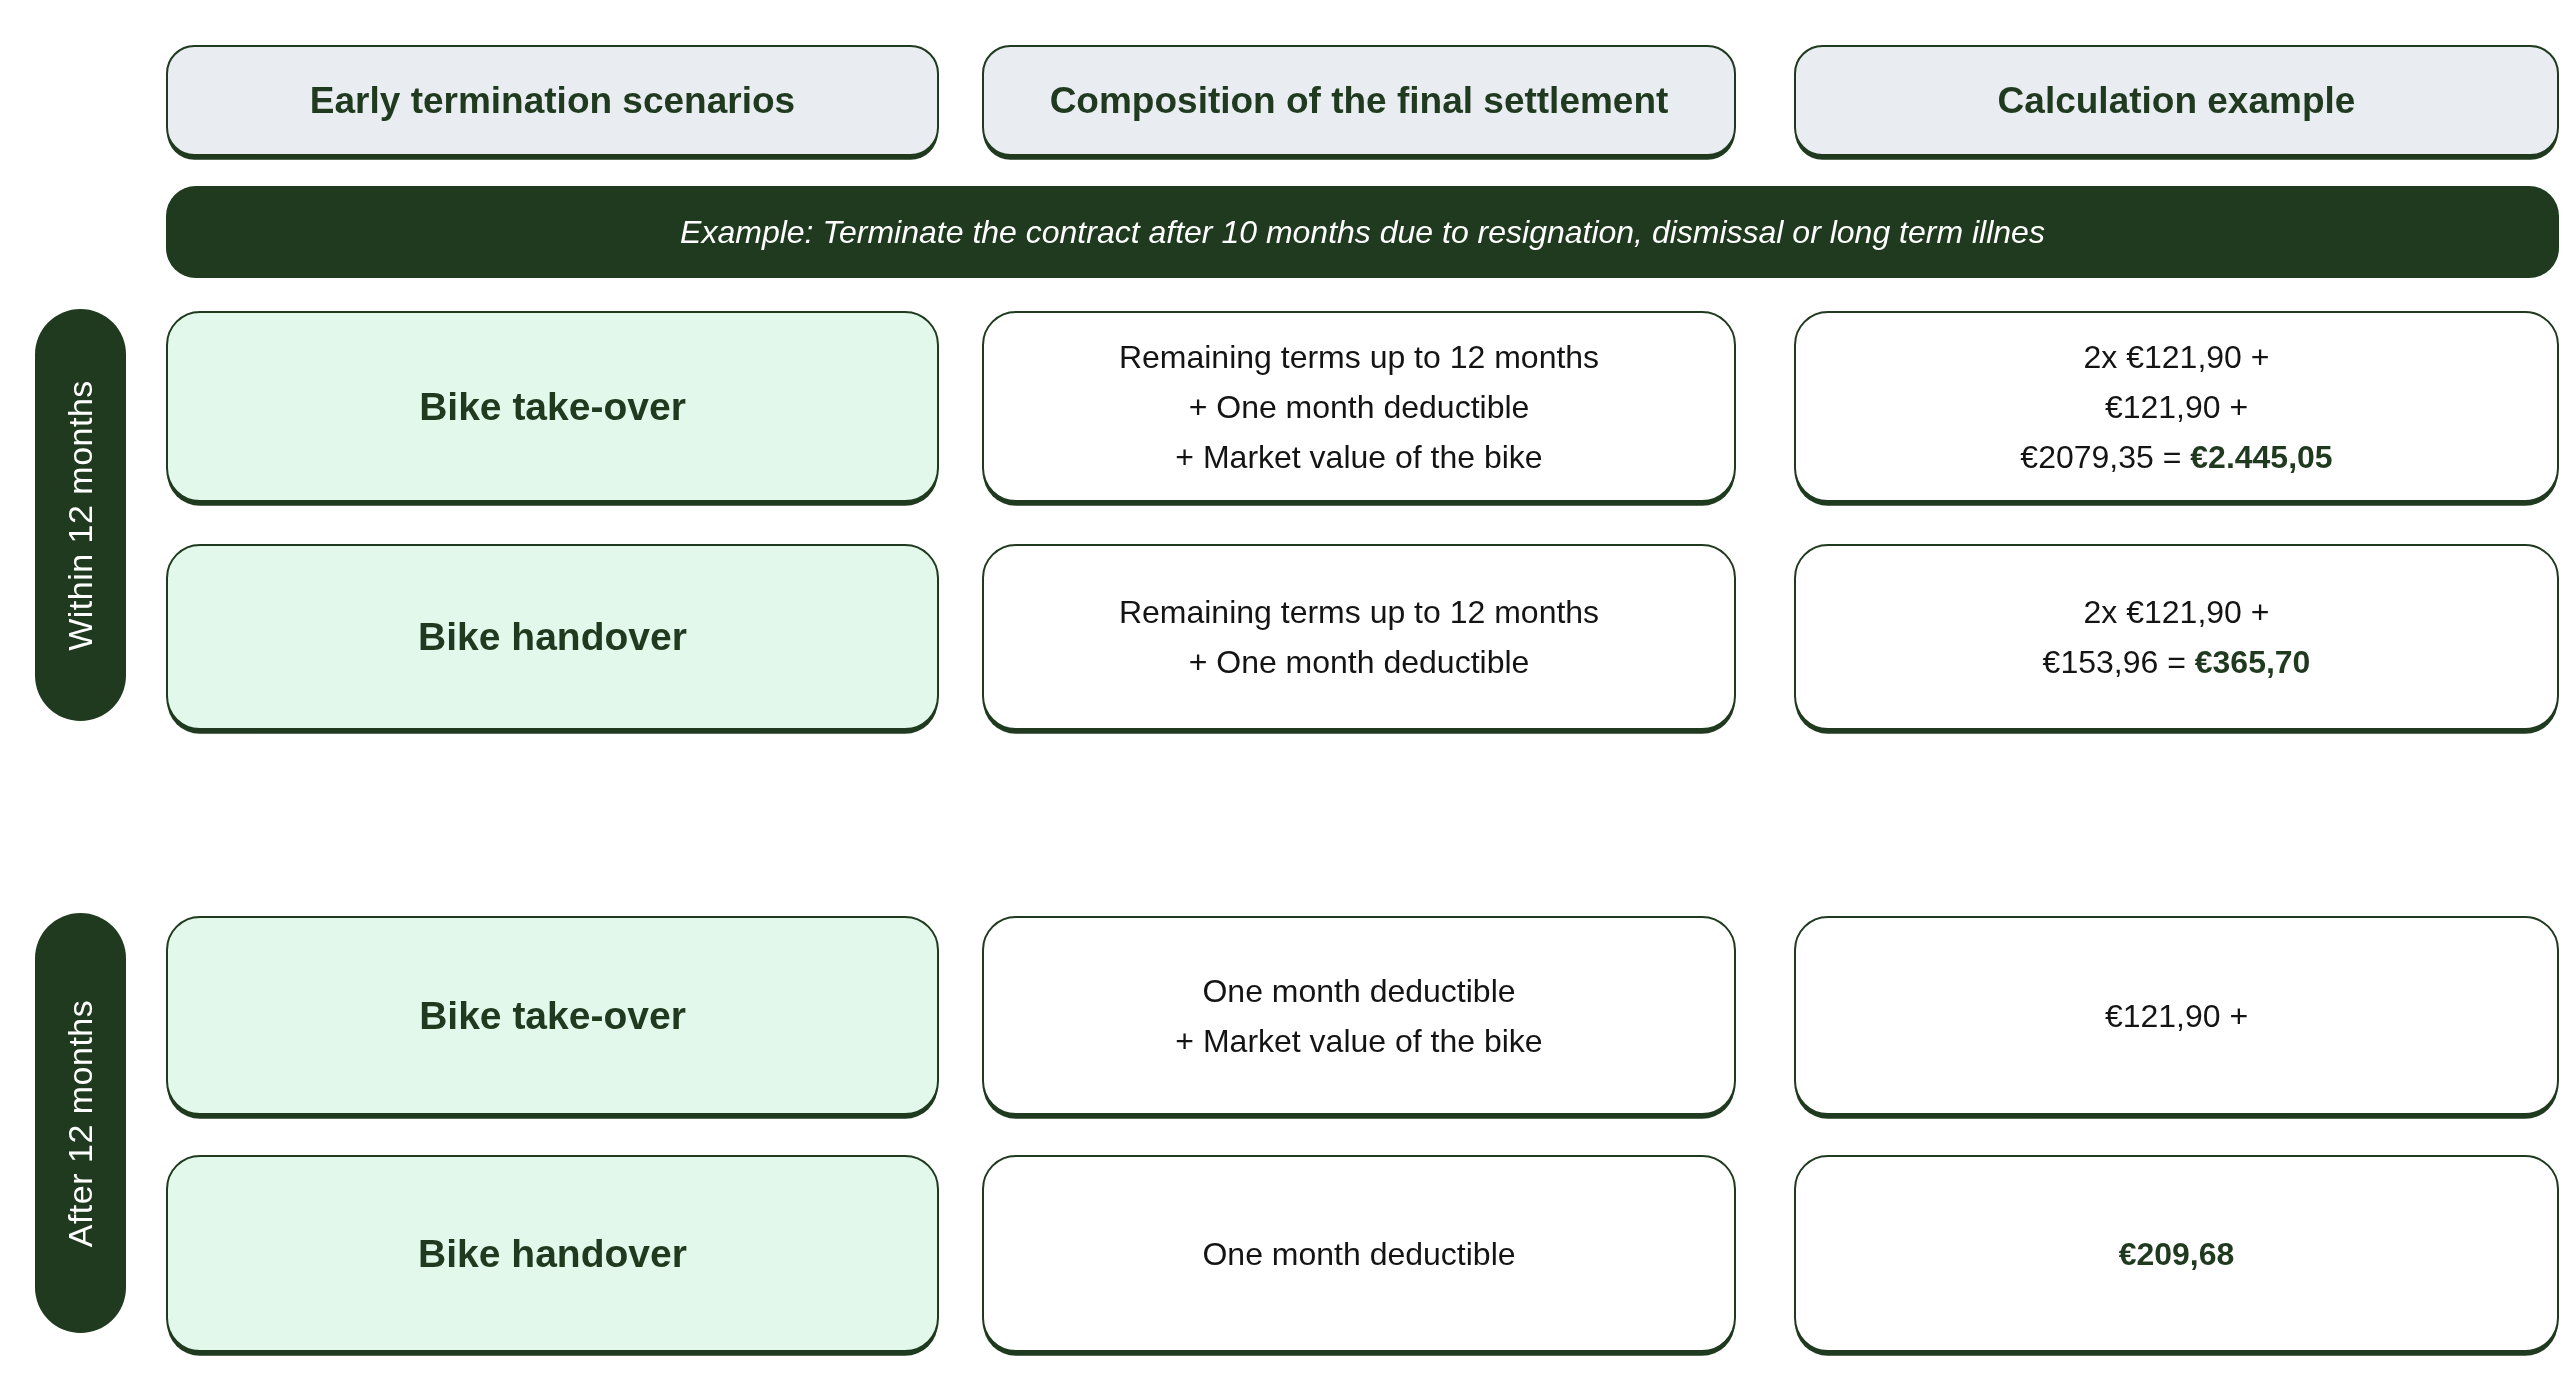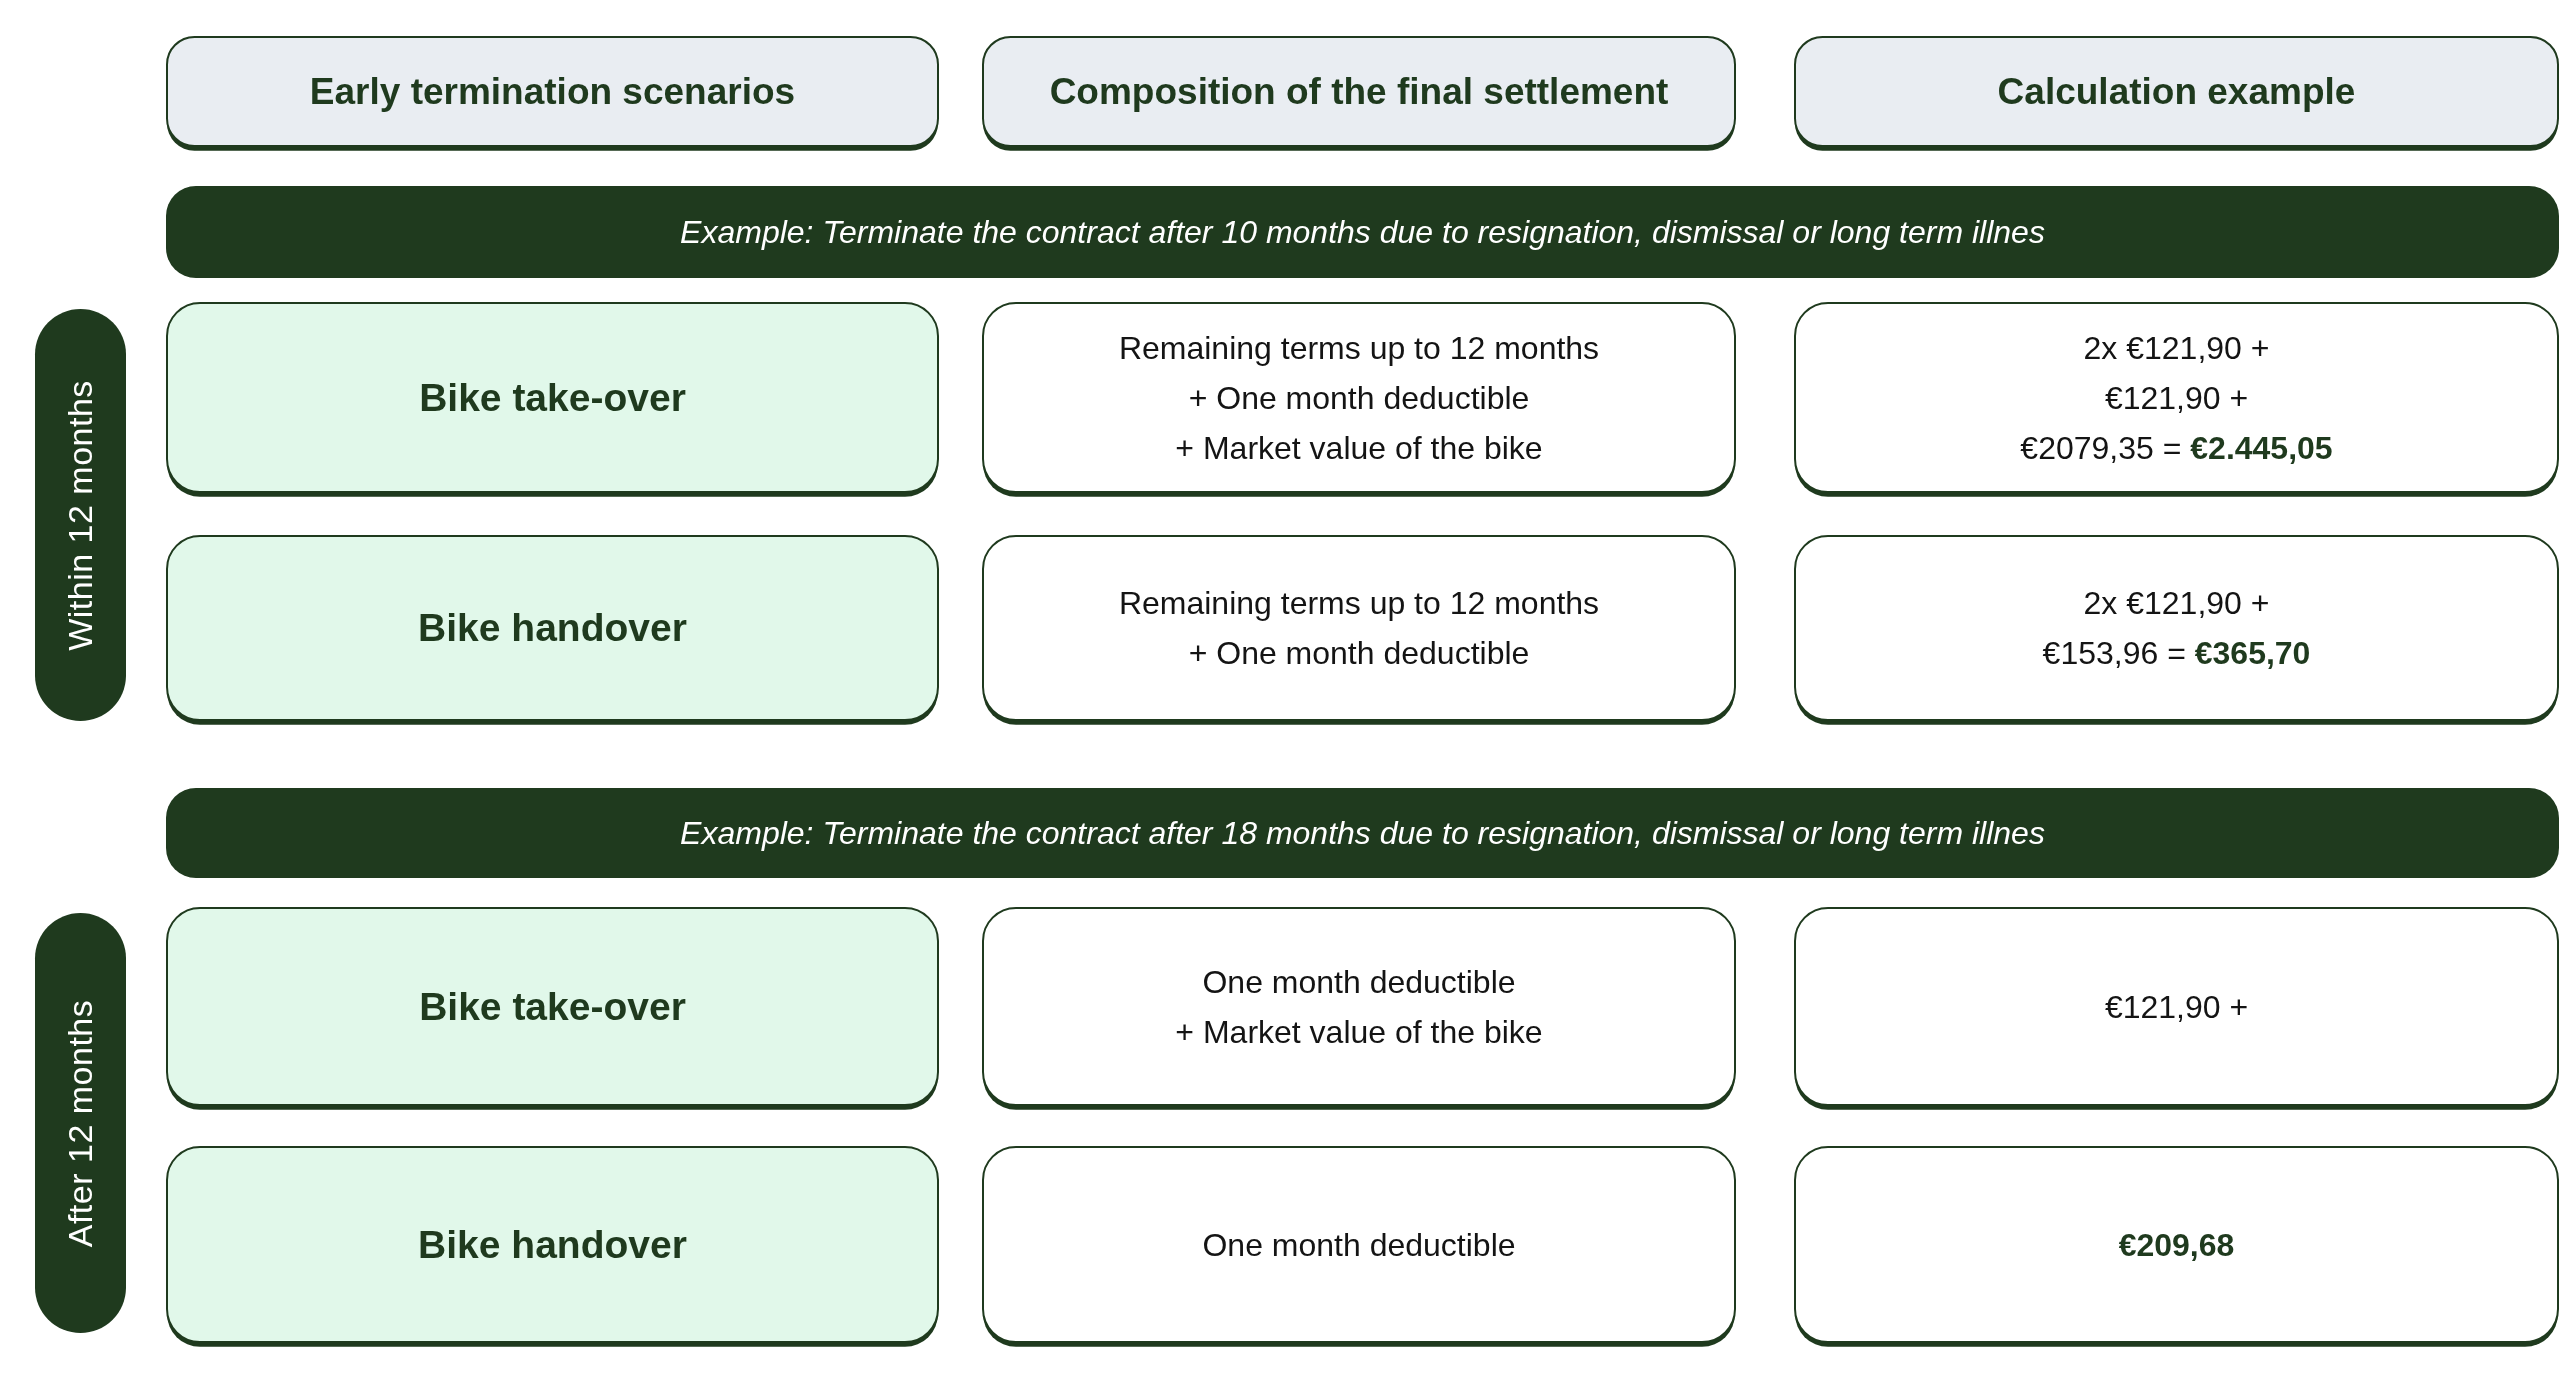--- a/index.html
+++ b/index.html
@@ -31,20 +31,21 @@
     box-sizing: border-box;
     display: flex;
     flex-direction: column;
     align-items: center;
     justify-content: center;
     text-align: center;
     border: 2.9px solid var(--dark-green, #1f3a1e);
     border-radius: 34px;
     background: #ffffff;
     box-shadow: 0 4.8px 0 -1px var(--dark-green, #1f3a1e);
+    margin-top: 9px;
   }
   .hbox {
     background: var(--header-bg, #e9edf2);
     border-radius: 28.5px;
     font-size: 37px;
     font-weight: bold;
     color: var(--dark-green, #1f3a1e);
   }
   .mint {
     background: var(--mint, #e1f8ea);
@@ -134,21 +135,20 @@
   </div>
   <div class="box plain r2 c2">
     <div class="line">Remaining terms up to 12 months</div>
     <div class="line">+ One month deductible</div>
   </div>
   <div class="box plain r2 c3">
     <div class="line"><span>2x €121,90 +</span></div>
     <div class="line"><span>€153,96 = </span><span class="total">€365,70</span></div>
   </div>
 
-  <div class="banner banner2">Example: Terminate the contract after 18 months due to resignation, dismissal or long term illnes</div>
 
   <div class="pill pill2">
     <span class="pill-text">After 12 months</span>
   </div>
 
   <div class="box mint r3 c1">
     <span>Bike take-over</span>
   </div>
   <div class="box plain r3 c2">
     <div class="line">One month deductible</div>

